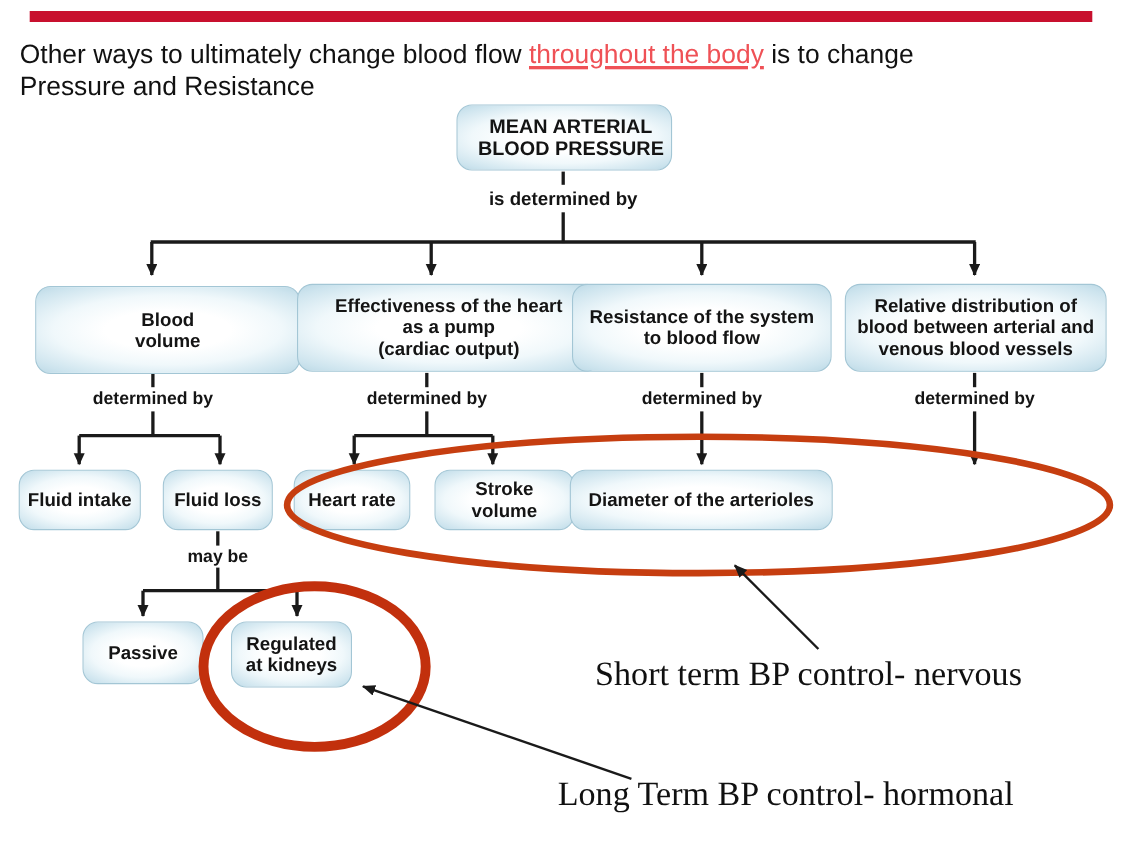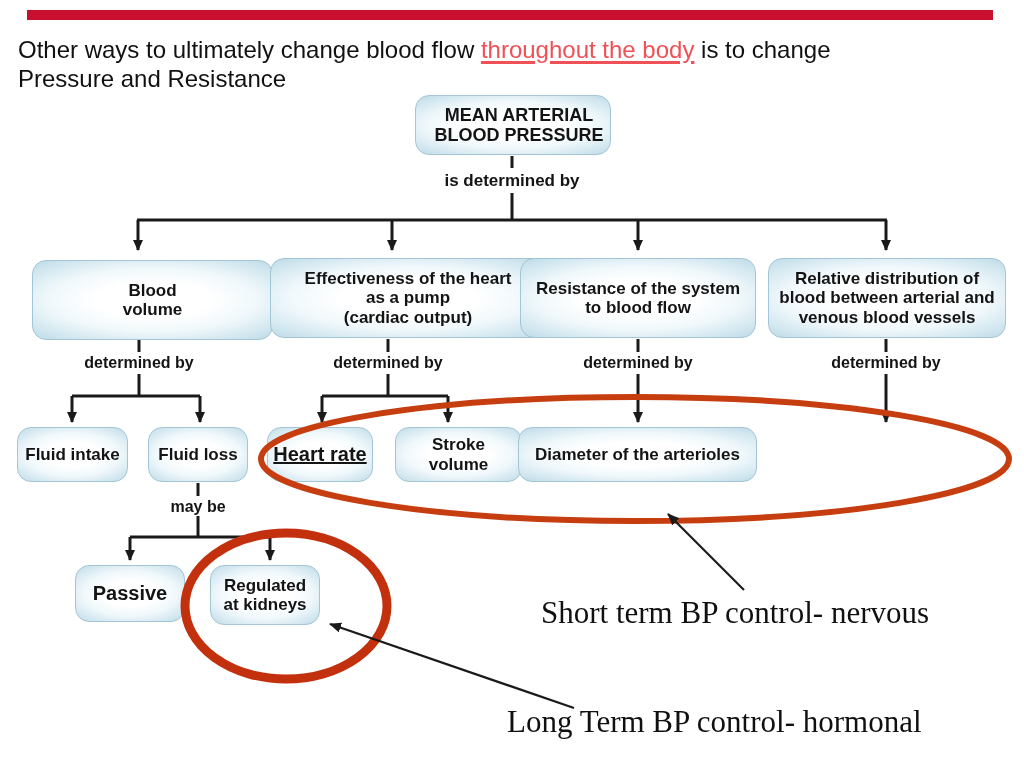--- a/index.html
+++ b/index.html
@@ -102,28 +102,28 @@
 blood between arterial and
 venous blood vessels</div>
 
   <div class="conn-label" style="left:139px;top:363px;font-size:16px;">determined by</div>
   <div class="conn-label" style="left:388px;top:363px;font-size:16px;">determined by</div>
   <div class="conn-label" style="left:638px;top:363px;font-size:16px;">determined by</div>
   <div class="conn-label" style="left:886px;top:363px;font-size:16px;">determined by</div>
 
   <div class="node" style="left:17px;top:427px;width:111px;height:55px;font-size:17px;">Fluid intake</div>
   <div class="node" style="left:148px;top:427px;width:100px;height:55px;font-size:17px;">Fluid loss</div>
-  <div class="node" style="left:267px;top:427px;width:106px;height:55px;font-size:20px;text-decoration:underline;">Heart rate</div>
+  <div class="node" style="left:267px;top:427px;width:106px;height:55px;font-size:17px;">Heart rate</div>
   <div class="node" style="left:395px;top:427px;width:127px;height:55px;font-size:17px;">Stroke
 volume</div>
   <div class="node" style="left:518px;top:427px;width:239px;height:55px;font-size:17px;">Diameter of the arterioles</div>
 
   <div class="conn-label" style="left:198px;top:507px;font-size:16px;">may be</div>
 
-  <div class="node" style="left:75px;top:565px;width:110px;height:57px;font-size:20px;">Passive</div>
+  <div class="node" style="left:75px;top:565px;width:110px;height:57px;font-size:17px;">Passive</div>
   <div class="node" style="left:210px;top:565px;width:110px;height:60px;font-size:17px;">Regulated
 at kidneys</div>
 
   <svg id="svg-front" class="layer" viewBox="0 0 1024 768" xmlns="http://www.w3.org/2000/svg">
     <defs>
       <marker id="ah2" markerWidth="14" markerHeight="12" refX="11" refY="5" orient="auto" markerUnits="userSpaceOnUse">
         <path d="M0,0 L12,5 L0,10 z" fill="#1a1a1a"></path>
       </marker>
     </defs>
     <ellipse cx="635" cy="459" rx="374" ry="62" fill="none" stroke-width="6" stroke="#c63e10"></ellipse>

